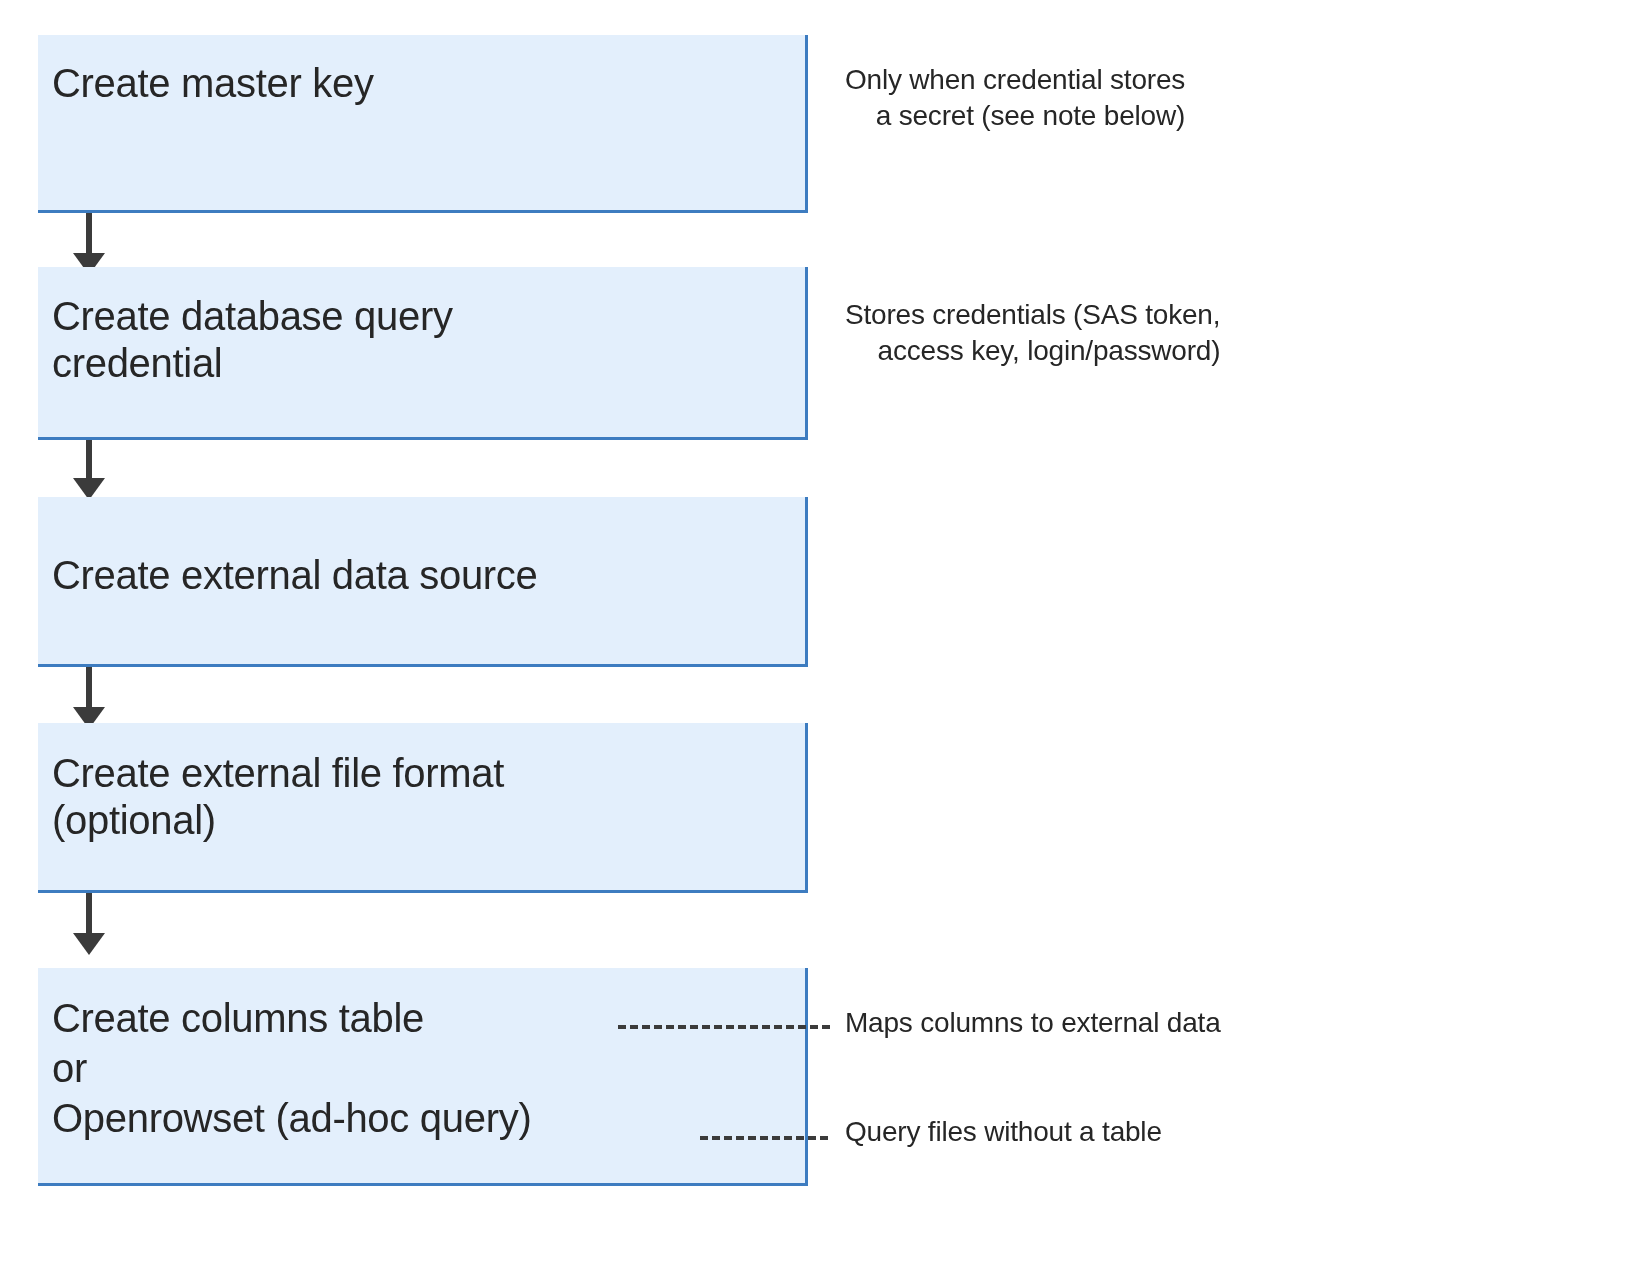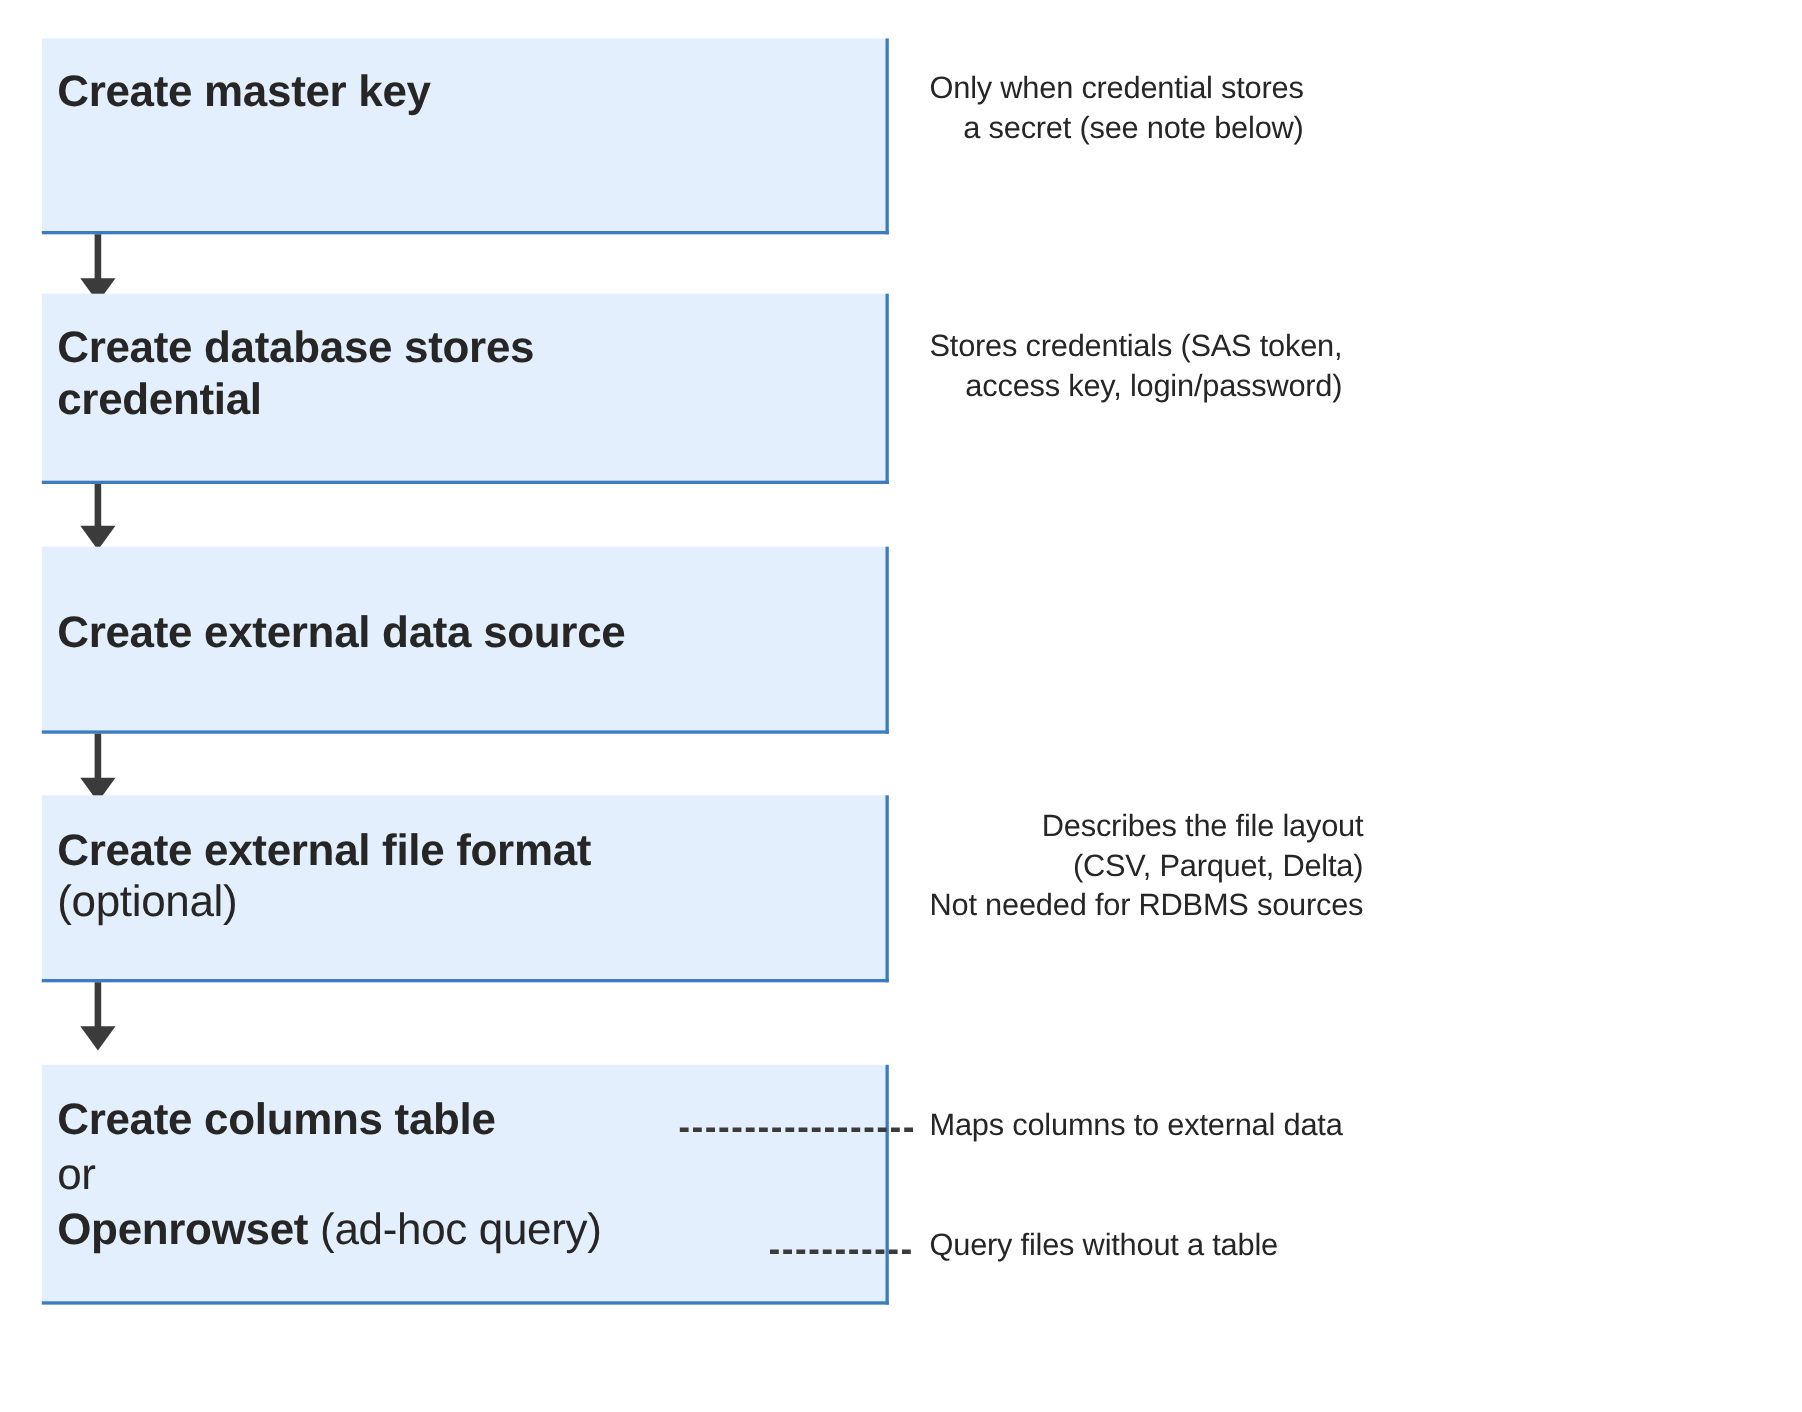--- a/index.html
+++ b/index.html
@@ -36,21 +36,21 @@
     position: absolute;
     left: 52px;
     right: 12px;
     font-size: 40px;
     line-height: 1.18;
     letter-spacing: -0.3px;
     color: #262626;
   }
 
   .box-text .b {
-    font-weight: bold;
+    font-weight: normal;
   }
 
   .box-text .n {
     font-weight: normal;
   }
 
   .box-line {
     display: block;
     white-space: nowrap;
   }
@@ -112,21 +112,21 @@
 a secret (see note below)</div>
 
   <div class="arrow" style="top:213px; height:62px;">
     <div class="shaft" style="height:44px;"></div>
     <div class="head" style="top:40px;"></div>
   </div>
 
   <div class="step-box" style="top:267px; height:173px;">
   </div>
   <div class="box-text" style="top:293px;">
-    <span class="box-line b">Create database stores</span>
+    <span class="box-line b">Create database query</span>
     <span class="box-line b">credential</span>
   </div>
   <div class="note" style="top:297px;">Stores credentials (SAS token,
 access key, login/password)</div>
 
   <div class="arrow" style="top:440px; height:60px;">
     <div class="shaft" style="height:42px;"></div>
     <div class="head" style="top:38px;"></div>
   </div>
 
@@ -140,23 +140,20 @@
     <div class="shaft" style="height:44px;"></div>
     <div class="head" style="top:40px;"></div>
   </div>
 
   <div class="step-box" style="top:723px; height:170px;">
   </div>
   <div class="box-text" style="top:750px;">
     <span class="box-line b">Create external file format</span>
     <span class="box-line n">(optional)</span>
   </div>
-  <div class="note" style="top:733px;">Describes the file layout
-(CSV, Parquet, Delta)
-Not needed for RDBMS sources</div>
 
   <div class="arrow" style="top:893px; height:62px;">
     <div class="shaft" style="height:44px;"></div>
     <div class="head" style="top:40px;"></div>
   </div>
 
   <div class="step-box" style="top:968px; height:218px;">
   </div>
   <div class="box-text" style="top:993px; line-height:1.25;">
     <span class="box-line b">Create columns table</span>

